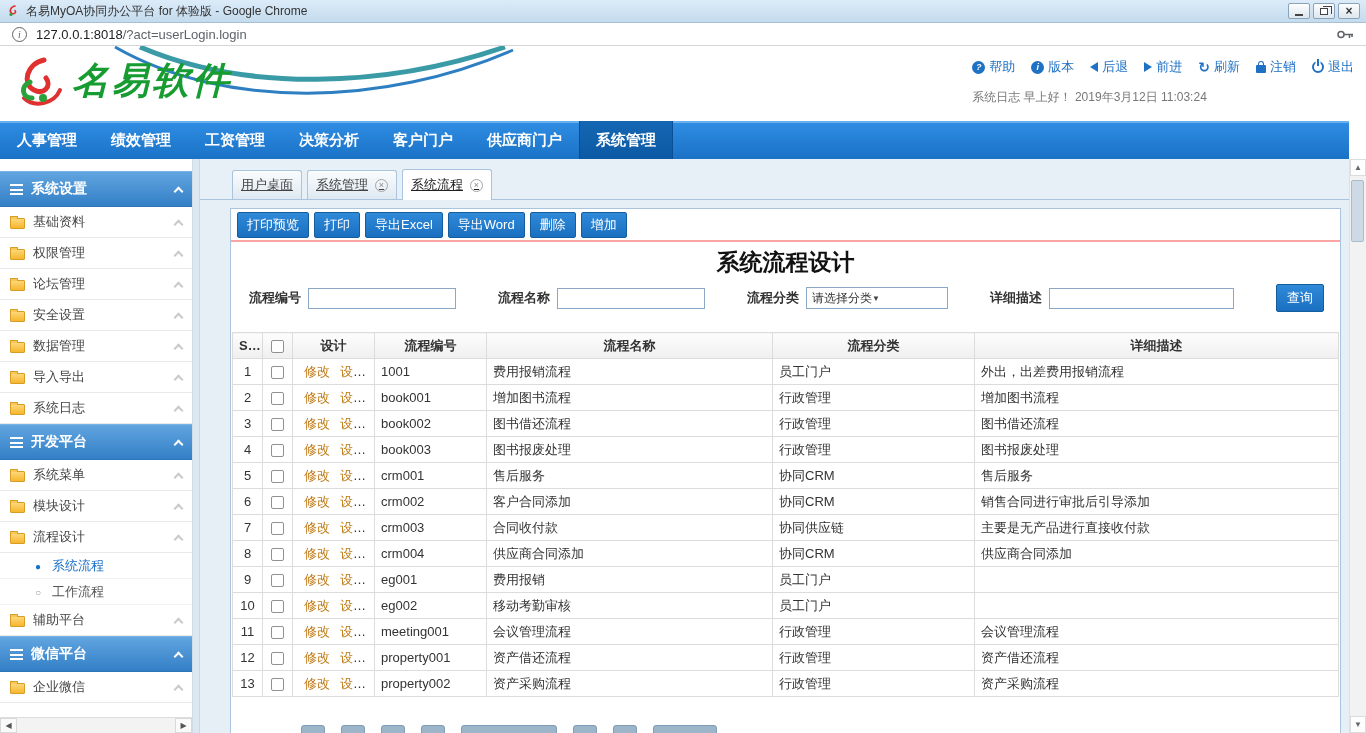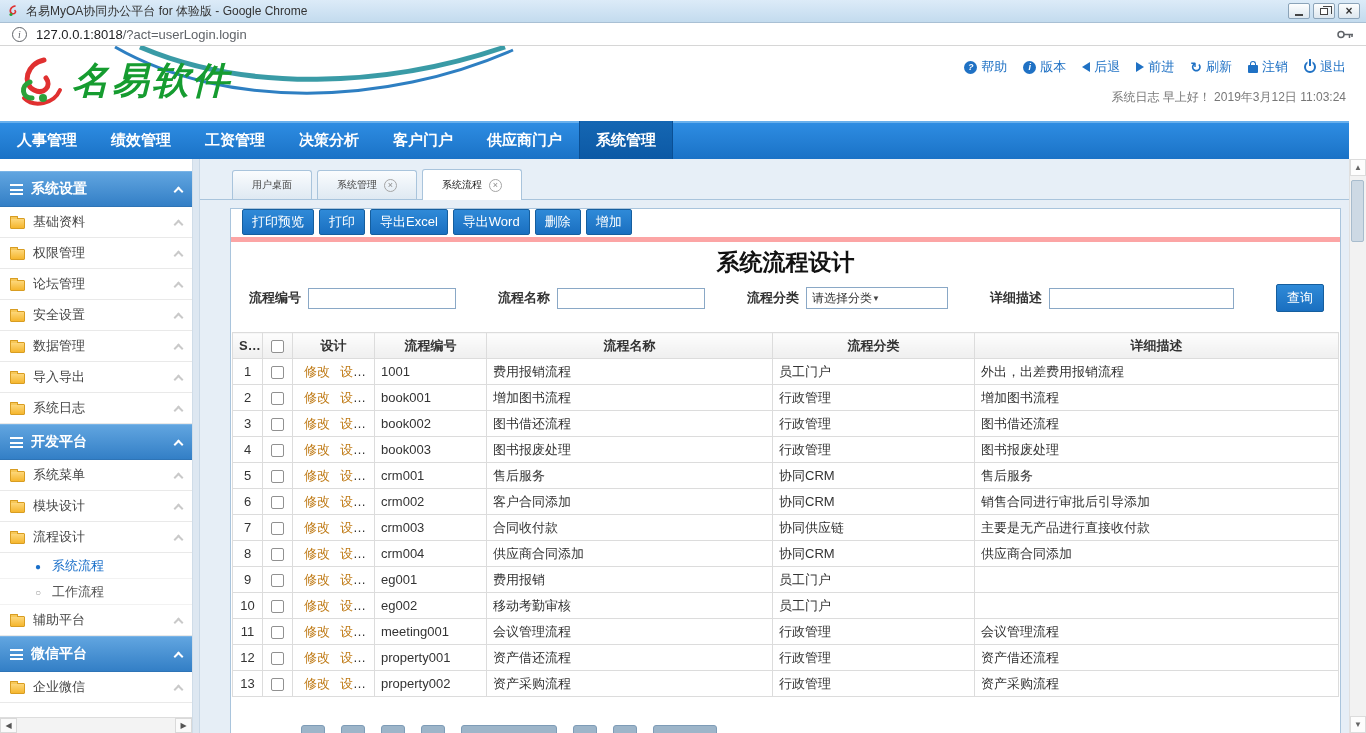--- a/index.html
+++ b/index.html
@@ -23,21 +23,21 @@
   .url { font-size: 13px; color: #202124; cursor: text; }
   .url .host { color: #202124; }
   .url .path { color: #5f6368; }
   .key-ico { margin-left: auto; cursor: pointer; display: flex; align-items: center; }
 
   
   .appheader { height: 75px; flex: 0 0 auto; background: #fff; position: relative; overflow: hidden; }
   .swoosh { position: absolute; left: 85px; top: 0; pointer-events: none; }
   .logo { position: absolute; left: 10px; top: 8px; display: flex; align-items: center; gap: 8px; }
   .logo-text { font-size: 37px; font-weight: bold; font-style: italic; color: #169c30; letter-spacing: 3px; font-family: "Liberation Serif", "DejaVu Serif", serif; }
-  .hdr-right { position: absolute; right: 20px; top: 12px; text-align: right; }
+  .hdr-right { position: absolute; right: 12px; top: 12px; }
   .hdr-links { display: flex; gap: 16px; align-items: center; justify-content: flex-end; }
   .hlink { display: flex; align-items: center; gap: 4px; color: #1f71c4; font-size: 13px; cursor: pointer; white-space: nowrap; }
   .ic-circle { width: 13px; height: 13px; border-radius: 50%; background: #1f71c4; color: #fff; display: inline-flex; align-items: center; justify-content: center; font-size: 9px; font-weight: bold; }
   .ic-q::before { content: "?"; }
   .ic-i::before { content: "i"; }
   .ic-tri-l { width: 0; height: 0; border: 5px solid transparent; border-right: 8px solid #1f71c4; border-left: 0; }
   .ic-tri-r { width: 0; height: 0; border: 5px solid transparent; border-left: 8px solid #1f71c4; border-right: 0; }
   .ic-refresh { color: #1f71c4; font-size: 14px; font-weight: bold; line-height: 1; }
   .ic-lock { width: 10px; height: 8px; background: #1f71c4; border-radius: 1px; position: relative; margin-top: 4px; }
   .ic-lock::before { content: ""; position: absolute; top: -4px; left: 2px; width: 4px; height: 4px; border: 1.5px solid #1f71c4; border-bottom: none; border-radius: 3px 3px 0 0; }
@@ -70,28 +70,28 @@
   .sb-item.sub .bullet::before { content: "○"; color: #9a9a9a; font-size: 10px; }
   .sb-item.sub.active .bullet::before { content: "●"; color: #1a6fc9; }
   .sb-hscroll { position: absolute; bottom: 0; left: 0; right: 0; height: 16px; background: #f3f3f3; border-top: 1px solid #ddd; display: flex; justify-content: space-between; }
   .hs-btn { width: 17px; height: 100%; background: #fafafa; border: 1px solid #d9d9d9; color: #555; font-size: 8px; display: flex; align-items: center; justify-content: center; cursor: pointer; }
 
   .splitter { width: 7px; flex: 0 0 auto; background: #dde7f1; border-right: 1px solid #c9d8e6; }
 
   
   .main { flex: 1; min-width: 0; display: flex; flex-direction: column; }
   .tabbar { height: 41px; flex: 0 0 auto; background: #e7eff7; border-bottom: 1px solid #a9c4dc; display: flex; align-items: flex-end; padding-left: 32px; }
-  .tab { display: flex; align-items: center; gap: 7px; height: 29px; padding: 0 19px; background: linear-gradient(#fafcfe, #dfe9f2); border: 1px solid #a9c4dc; border-bottom: none; border-radius: 3px 3px 0 0; margin-right: 5px; font-size: 10px; color: #444; cursor: pointer; white-space: nowrap; }
+  .tab { display: flex; align-items: center; gap: 7px; height: 29px; padding: 0 8px; background: linear-gradient(#fafcfe, #dfe9f2); border: 1px solid #a9c4dc; border-bottom: none; border-radius: 3px 3px 0 0; margin-right: 5px; font-size: 13px; color: #444; cursor: pointer; white-space: nowrap; text-decoration: underline; }
   .tab.active { background: #fff; height: 31px; margin-bottom: -1px; color: #222; }
   .tab-close { width: 13px; height: 13px; border-radius: 50%; border: 1px solid #a5a5a5; color: #8a8a8a; font-size: 9px; line-height: 11px; text-align: center; cursor: pointer; flex: 0 0 auto; }
   .tab-close::before { content: "×"; }
 
   .panel { flex: 1; min-height: 0; margin: 8px 8px 0 30px; background: #fff; border: 1px solid #a9c4dc; border-bottom: none; display: flex; flex-direction: column; position: relative; overflow: hidden; }
 
-  .toolbar { height: 33px; flex: 0 0 auto; border-bottom: 5px solid #fca5a5; display: flex; align-items: flex-start; gap: 5px; padding: 0 11px; }
+  .toolbar { height: 33px; flex: 0 0 auto; border-bottom: 2px solid #fca5a5; display: flex; align-items: center; gap: 5px; padding: 0 6px; }
   .tbtn { background: linear-gradient(#2f8ad8, #1a6fc0); border: 1px solid #155e9e; color: #fff; font-size: 13px; padding: 3px 9px; border-radius: 2px; cursor: pointer; font-family: inherit; white-space: nowrap; }
 
   .page-title { height: 40px; flex: 0 0 auto; display: flex; align-items: center; justify-content: center; font-size: 23px; font-weight: bold; color: #111; }
 
   .search-row { flex: 0 0 auto; display: flex; align-items: center; padding: 2px 12px 12px 18px; font-size: 13px; }
   .fgroup { display: flex; align-items: center; gap: 7px; margin-right: 42px; }
   .flabel { font-weight: bold; color: #333; white-space: nowrap; }
   .txt { height: 21px; border: 1px solid #8aa8c6; width: 148px; font-size: 12px; padding: 0 4px; font-family: inherit; background: #fff; }
   .txt.wide { width: 185px; }
   .fake-select { height: 22px; width: 142px; border: 1px solid #8aa8c6; background: #fff; display: flex; align-items: center; padding: 0 5px; font-size: 12px; color: #333; cursor: pointer; }

